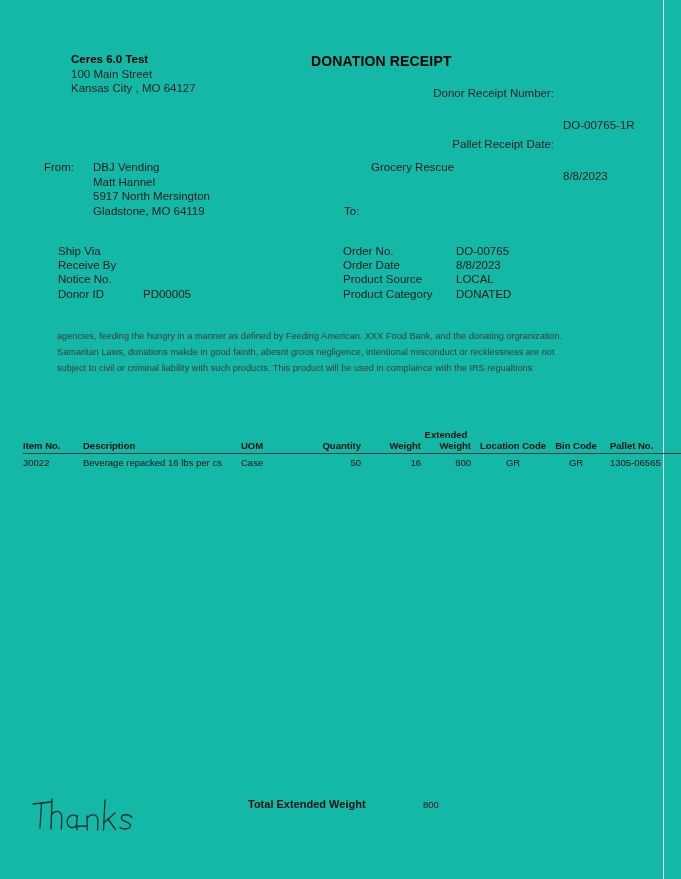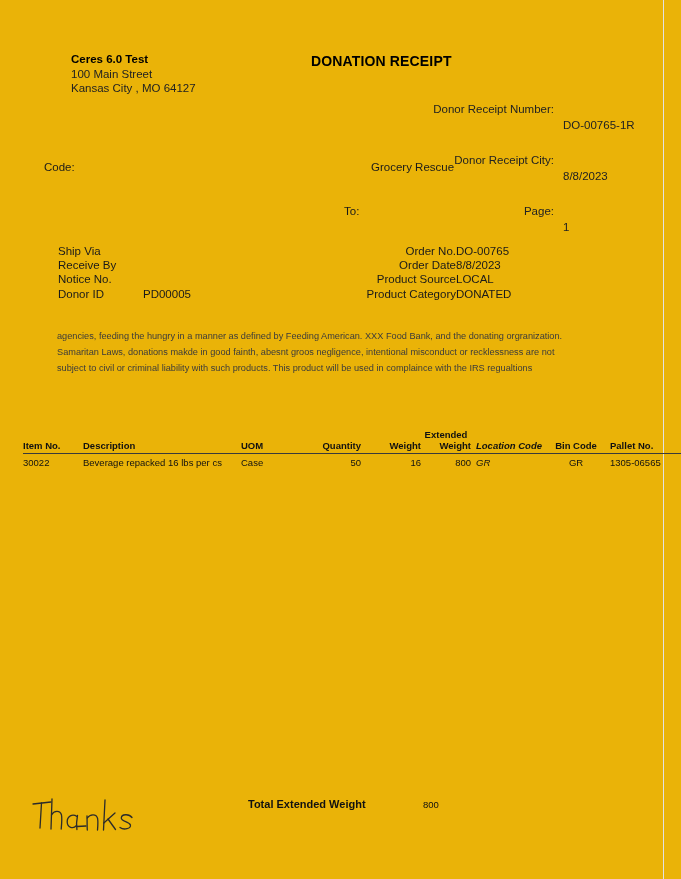--- a/index.html
+++ b/index.html
@@ -9,21 +9,21 @@
     background: #ffffff;
   }
   body {
     font-family: "Liberation Sans", sans-serif;
     color: #1a1a1a;
   }
   .page {
     position: relative;
     width: 681px;
     height: 879px;
-    background: #eab308;
+    background: #14b8a6;
     overflow: hidden;
     box-sizing: border-box;
   }
   
   .page-edge {
     position: absolute;
     top: 0;
     left: 663px;
     width: 1px;
     height: 879px;
@@ -56,21 +56,20 @@
   .meta {
     position: absolute;
     left: 380px;
     top: 84px;
     font-size: 11.5px;
     line-height: 19px;
     color: #222;
   }
   .meta-row {
     display: flex;
-    align-items: center;
   }
   .meta-label {
     width: 174px;
     text-align: right;
     padding-right: 9px;
     white-space: nowrap;
   }
   .meta-value {
     white-space: nowrap;
     margin-top: 32px;
@@ -121,21 +120,21 @@
     width: 580px;
   }
   .oi-col {
     position: absolute;
     top: 0;
   }
   .oi-left { left: 0px; }
   .oi-right { left: 285px; }
   .oi-row { display: flex; }
   .oi-label { width: 85px; white-space: nowrap; }
-  .oi-label-wide { width: 113px; white-space: nowrap; text-align: right; }
+  .oi-label-wide { width: 113px; white-space: nowrap; }
   .oi-value { white-space: nowrap; }
 
   
   .legal {
     position: absolute;
     left: 57px;
     top: 328px;
     width: 500px;
     font-size: 9.2px;
     line-height: 16.2px;
@@ -172,21 +171,21 @@
     font-size: 9.5px;
     padding: 3px 0 2px 0;
     white-space: nowrap;
   }
   .col-item   { width: 60px;  text-align: left; }
   .col-desc   { width: 158px; text-align: left; }
   .col-uom    { width: 48px;  text-align: left; }
   .col-qty    { width: 72px;  text-align: right; }
   .col-weight { width: 60px;  text-align: right; }
   .col-ext    { width: 50px;  text-align: right; }
-  .col-loc    { width: 74px;  text-align: left; padding-left: 5px !important; font-style: italic; }
+  .col-loc    { width: 74px;  text-align: center; padding-left: 5px !important; }
   .col-bin    { width: 52px;  text-align: center; }
   .col-pallet { width: 78px;  text-align: left; padding-left: 8px !important; }
   .ext-stack {
     display: block;
     text-align: right;
   }
   .ext-top {
     display: block;
     text-align: center;
     font-weight: bold;
@@ -243,32 +242,34 @@
   </div>
 
   <div class="doc-title">DONATION RECEIPT</div>
 
   <div class="meta">
     <div class="meta-row">
       <span class="meta-label">Donor Receipt Number:</span>
       <span class="meta-value">DO-00765-1R</span>
     </div>
     <div class="meta-row">
-      <span class="meta-label">Donor Receipt City:</span>
+      <span class="meta-label">Pallet Receipt Date:</span>
       <span class="meta-value">8/8/2023</span>
-    </div>
-    <div class="meta-row">
-      <span class="meta-label">Page:</span>
-      <span class="meta-value">1</span>
     </div>
   </div>
 
   <div class="fromto">
     <div class="fromto-inner">
-      <span class="ft-label-from">Code:</span>
+      <span class="ft-label-from">From:</span>
+      <div class="ft-addr-from">
+        <div>DBJ Vending</div>
+        <div>Matt Hannel</div>
+        <div>5917 North Mersington</div>
+        <div>Gladstone, MO 64119</div>
+      </div>
       <span class="ft-label-to">To:</span>
       <div class="ft-addr-to">
         <div>Grocery Rescue</div>
       </div>
     </div>
   </div>
 
   <div class="orderinfo">
     <div class="oi-col oi-left">
       <div class="oi-row">

